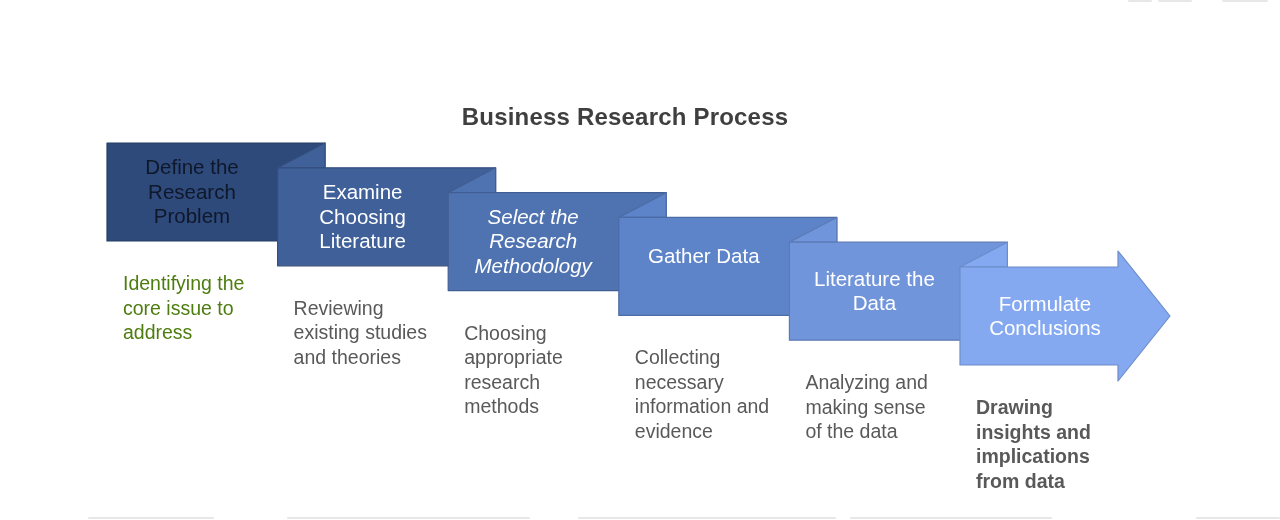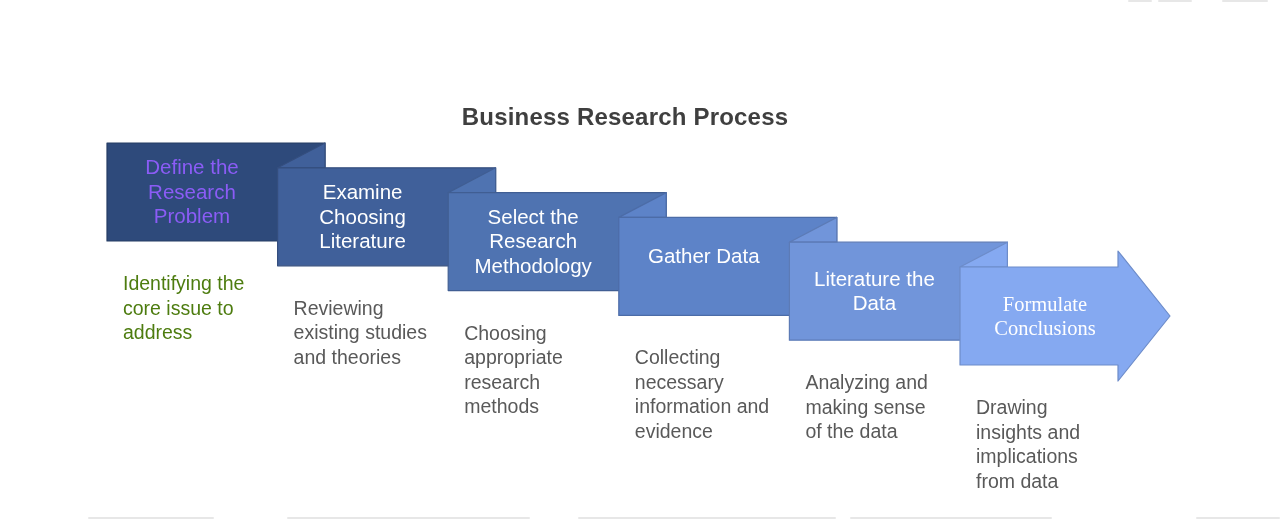--- a/index.html
+++ b/index.html
@@ -37,53 +37,53 @@
       <polygon points="618.8,217.4 666.2,192.6 666.2,217.4" fill="#5d83c8" stroke="#4c6ca7" stroke-width="1.2" stroke-linejoin="round"></polygon>
       <polygon points="618.8,217.4 836.8,217.4 836.8,315.4 618.8,315.4" fill="#5d83c8" stroke="#4c6ca7" stroke-width="1.2" stroke-linejoin="round"></polygon>
       <polygon points="789.4,242.2 836.8,217.4 836.8,242.2" fill="#7195da" stroke="#5c7bb6" stroke-width="1.2" stroke-linejoin="round"></polygon>
       <polygon points="789.4,242.2 1007.4,242.2 1007.4,340.2 789.4,340.2" fill="#7195da" stroke="#5c7bb6" stroke-width="1.2" stroke-linejoin="round"></polygon>
       <polygon points="960,267 1007.4,242.2 1007.4,267" fill="#85a9f1" stroke="#6d8cc9" stroke-width="1.2" stroke-linejoin="round"></polygon>
       <polygon points="960,267 1118,267 1118,251 1170,316 1118,381 1118,365 960,365" fill="#85a9f1" stroke="#6d8cc9" stroke-width="1.2" stroke-linejoin="round"></polygon>
     </svg>
 
   <div class="page-title">Business Research Process</div>
 
-  <div class="step-label" style="left: 102px; top: 143px; width: 180px; height: 98px; color: #8b5cf6;">Define the
+  <div class="step-label" style="left: 102px; top: 143px; width: 180px; height: 98px; color: #0f172a;">Define the
 Research
 Problem</div>
   <div class="step-label" style="left: 272.6px; top: 167.8px; width: 180px; height: 98px; color: rgb(255, 255, 255);">Examine
 Choosing
 Literature</div>
-  <div class="step-label" style="left: 443.2px; top: 192.6px; width: 180px; height: 98px; color: rgb(255, 255, 255);">Select the
+  <div class="step-label" style="left: 443.2px; top: 192.6px; width: 180px; height: 98px; color: rgb(255, 255, 255); font-style: italic;">Select the
 Research
 Methodology</div>
   <div class="step-label" style="left: 613.8px; top: 217.4px; width: 180px; height: 78px; color: rgb(255, 255, 255);">Gather Data</div>
   <div class="step-label" style="left: 784.4px; top: 242.2px; width: 180px; height: 98px; color: rgb(255, 255, 255);">Literature the
 Data</div>
-  <div class="step-label" style="left: 955px; top: 267px; width: 180px; height: 98px; color: rgb(255, 255, 255); font-family: Liberation Serif, serif;">Formulate
+  <div class="step-label" style="left: 955px; top: 267px; width: 180px; height: 98px; color: rgb(255, 255, 255);">Formulate
 Conclusions</div>
 
   <div class="step-desc" style="left: 123px; top: 271px; width: 160px; color: #4d7c0f;">Identifying the
 core issue to
 address</div>
   <div class="step-desc" style="left: 293.6px; top: 295.8px; width: 160px; color: rgb(89, 89, 89);">Reviewing
 existing studies
 and theories</div>
   <div class="step-desc" style="left: 464.2px; top: 320.6px; width: 160px; color: rgb(89, 89, 89);">Choosing
 appropriate
 research
 methods</div>
   <div class="step-desc" style="left: 634.8px; top: 345.4px; width: 160px; color: rgb(89, 89, 89);">Collecting
 necessary
 information and
 evidence</div>
   <div class="step-desc" style="left: 805.4px; top: 370.2px; width: 160px; color: rgb(89, 89, 89);">Analyzing and
 making sense
 of the data</div>
-  <div class="step-desc" style="left: 976px; top: 395px; width: 160px; color: rgb(89, 89, 89);">Drawing
+  <div class="step-desc" style="left: 976px; top: 395px; width: 160px; color: rgb(89, 89, 89); font-weight: bold;">Drawing
 insights and
 implications
 from data</div>
 
 <div class="edge-artifact" style="left: 1128px; top: 0px; width: 24px; background: rgb(231, 231, 231);"></div>
     <div class="edge-artifact" style="left: 1158px; top: 0px; width: 34px; background: rgb(231, 231, 231);"></div>
     <div class="edge-artifact" style="left: 1222px; top: 0px; width: 46px; background: rgb(231, 231, 231);"></div>
     <div class="edge-artifact" style="left: 88px; top: 517px; width: 126px; background: rgb(231, 231, 231);"></div>
     <div class="edge-artifact" style="left: 287px; top: 517px; width: 243px; background: rgb(231, 231, 231);"></div>
     <div class="edge-artifact" style="left: 578px; top: 517px; width: 258px; background: rgb(231, 231, 231);"></div>

